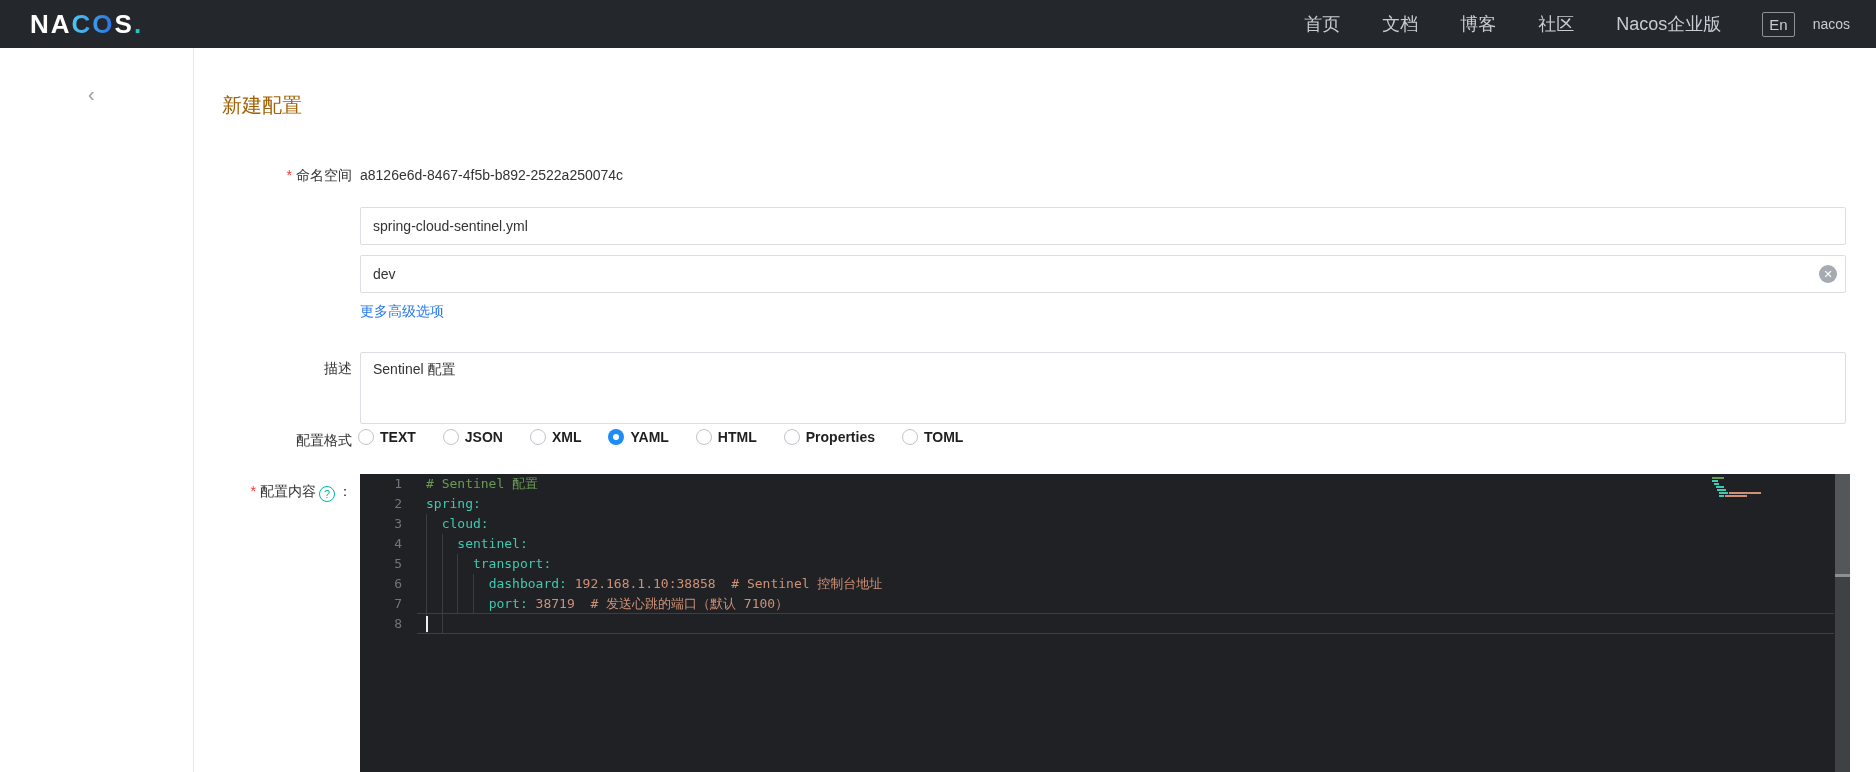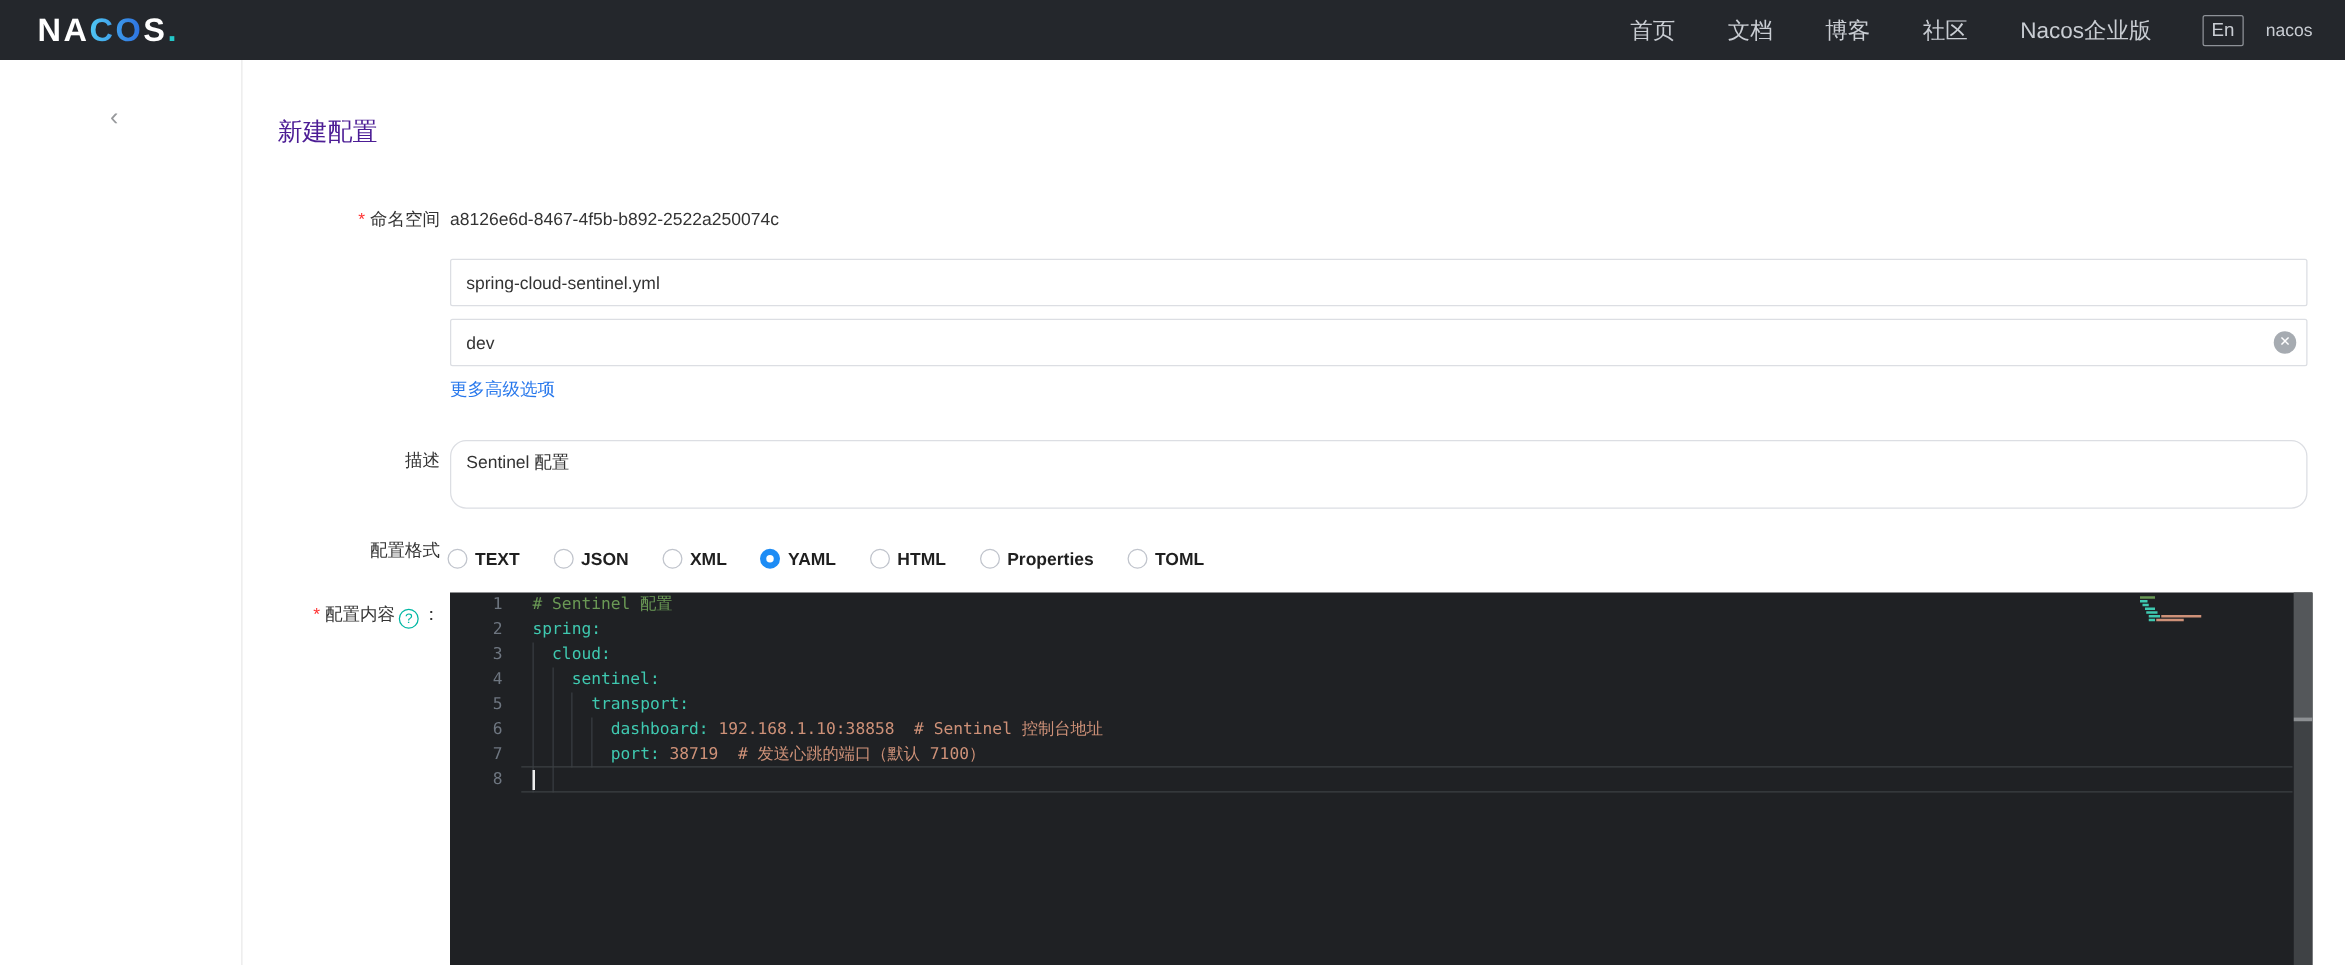--- a/index.html
+++ b/index.html
@@ -18,21 +18,21 @@
   .nav-spacer { flex:1; }
   .nav-item { color:#c9cdd3; font-size:18px; margin:0 21px; cursor:pointer; text-decoration:none; }
   .lang-badge { color:#c9cdd3; border:1px solid #8e9298; border-radius:2px; font-size:15px;
                 padding:3px 6px; margin:0 18px 0 20px; cursor:pointer; }
   .username { color:#c9cdd3; font-size:14px; margin-right:26px; cursor:pointer; }
 
   
   .side-divider { position:absolute; left:193px; top:48px; width:1px; height:724px; background:#e9e9e9; }
   .back-arrow { position:absolute; left:88px; top:84px; font-size:20px; color:#97999c; cursor:pointer;
                 line-height:20px; }
-  .page-title { position:absolute; left:222px; top:92px; font-size:20px; font-weight:500; color:#4c1d95; }
+  .page-title { position:absolute; left:222px; top:92px; font-size:20px; font-weight:500; color:#a16207; }
 
   
   .f-label { position:absolute; left:0; width:352px; text-align:right; font-size:14px; color:#333;
              line-height:20px; white-space:nowrap; }
   .req { color:#ff3333; margin-right:4px; }
   .lbl-ns   { top:165px; }
   .lbl-did  { top:217px; }
   .lbl-grp  { top:265px; }
   .lbl-desc { top:358px; }
   .lbl-fmt  { top:430px; }
@@ -42,26 +42,26 @@
   .f-input { position:absolute; left:360px; width:1486px; height:38px; border:1px solid #dcdee3;
              border-radius:2px; font-size:14px; color:#333; padding:0 12px; outline:none;
              font-family:"Liberation Sans","DejaVu Sans",sans-serif; }
   .inp-did { top:207px; }
   .inp-grp { top:255px; }
   .clear-btn { position:absolute; left:1819px; top:265px; width:18px; height:18px; border-radius:50%;
                background:#a6abb1; color:#fff; font-size:11px; line-height:18px; text-align:center;
                cursor:pointer; }
   .more-link { position:absolute; left:360px; top:303px; font-size:14px; color:#2878ec; cursor:pointer;
                text-decoration:none; }
-  .f-textarea { position:absolute; left:360px; top:352px; width:1486px; height:55px; resize:none;
-                border:1px solid #dcdee3; border-radius:13px; font-size:14px; color:#333;
+  .f-textarea { position:absolute; left:360px; top:352px; width:1486px; height:72px; resize:none;
+                border:1px solid #dcdee3; border-radius:2px; font-size:14px; color:#333;
                 padding:8px 12px; outline:none;
                 font-family:"Liberation Sans","DejaVu Sans",sans-serif; }
 
-  .format-row { position:absolute; left:358px; top:429px; display:flex; align-items:flex-start;margin-top:10px; }
+  .format-row { position:absolute; left:358px; top:429px; display:flex; align-items:flex-start; }
   .radio-item { display:flex; align-items:center; margin-right:27px; cursor:pointer; }
   .radio-circle { width:16px; height:16px; border-radius:50%; border:1px solid #c0c4cc; background:#fff;
                   margin-right:6px; position:relative; }
   .radio-circle.sel { border:none; background:#1d8cf5; }
   .radio-circle.sel::after { content:""; position:absolute; left:5px; top:5px; width:6px; height:6px;
                              border-radius:50%; background:#fff; }
   .radio-label { font-size:14px; font-weight:bold; color:#1f1f1f; }
 
   .help-icon { display:inline-block; width:16px; height:16px; border:1px solid #00b7a3; color:#00b7a3;
                border-radius:50%; font-size:11px; line-height:14px; text-align:center; margin:0 3px;

